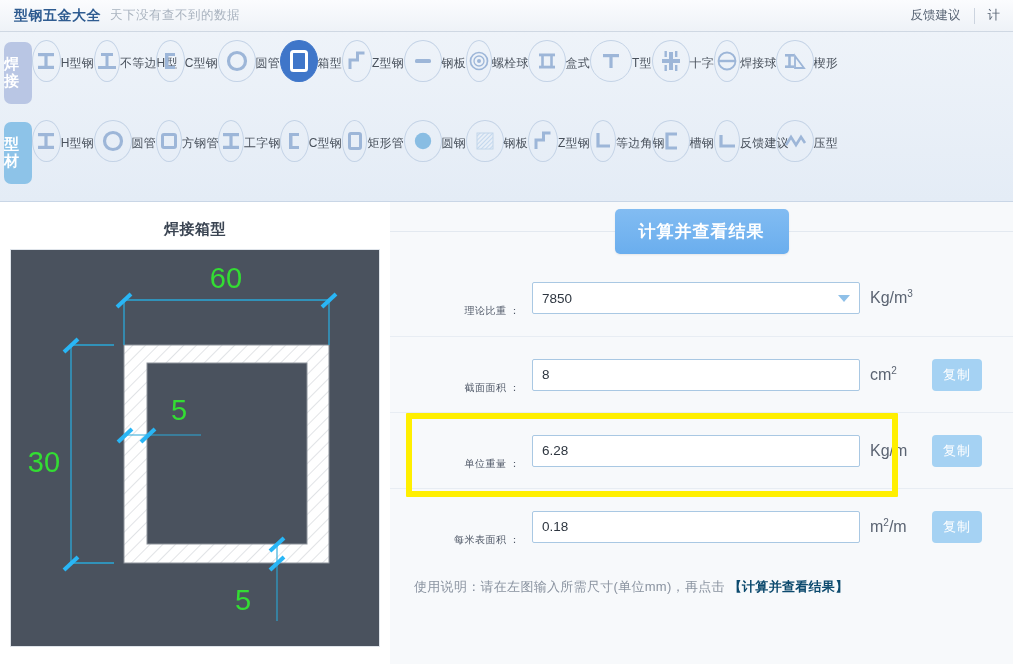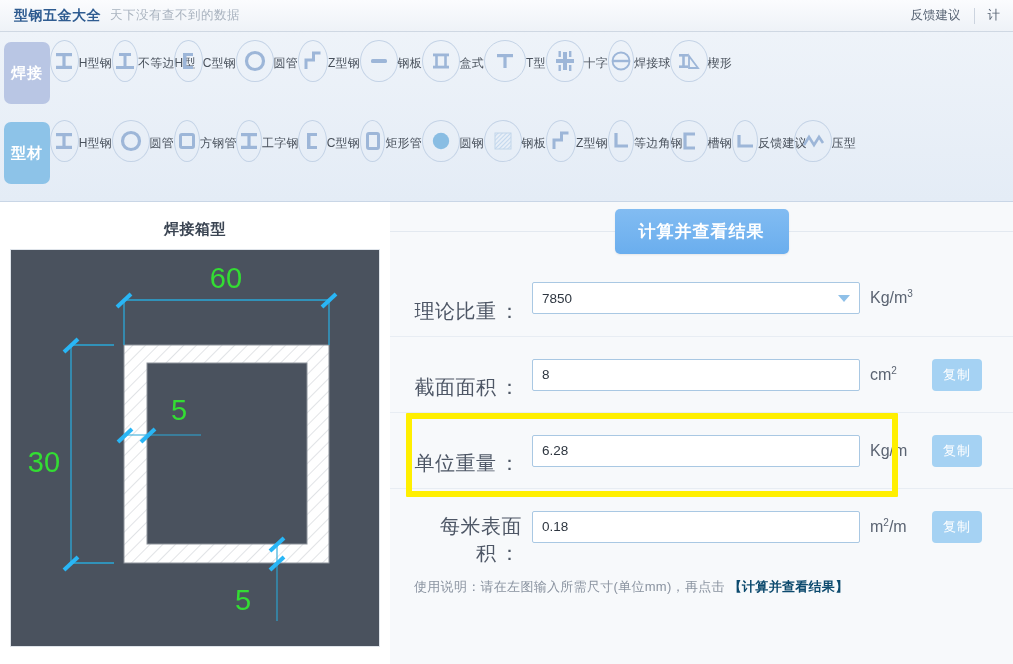--- a/index.html
+++ b/index.html
@@ -32,21 +32,21 @@
 
   
   .toolbar{
     background:linear-gradient(#eef3f9,#e4ecf6);
     border-bottom:1px solid #c9d6e6;
     padding:4px 0 2px 0;
   }
   .tb-row{display:flex;align-items:flex-start;height:80px;padding-left:4px;}
   .tb-row.row2{height:83px;}
   .cat{
-    width:46px;height:62px;margin-top:6px;flex:0 0 auto;
+    width:28px;height:62px;margin-top:6px;flex:0 0 auto;
     border-radius:7px;
     display:flex;flex-direction:column;align-items:center;justify-content:center;
     font-size:15px;font-weight:bold;color:#ffffff;line-height:1.12;
     letter-spacing:1px;
   }
   .cat.welded{background:#b9c6e4;}
   .cat.profile{background:#8dc3e8;}
   .items{display:flex;align-items:flex-start;flex:1 1 auto;overflow:hidden;}
   .item{
     width:62px;flex:0 0 auto;
@@ -100,21 +100,21 @@
     box-shadow:0 1px 2px rgba(0,0,0,.08);
   }
 
   .row{
     height:76px;display:flex;align-items:center;
     border-top:1px solid #e8edf3;padding-left:24px;box-sizing:border-box;
     position:relative;
   }
   .row:first-of-type{border-top:none;}
   .rlabel{
-    font-size:20px;color:#4e5766;width:108px;text-align:right;
+    font-size:10px;color:#4e5766;width:108px;text-align:right;
     flex:0 0 auto;letter-spacing:.5px;margin-top:26px;
   }
   .rlabel .colon{margin:0 2px 0 3px;}
   .fieldbox{
     margin-left:10px;width:328px;height:32px;flex:0 0 auto;position:relative;
     background:#fff;border:1px solid #a9c8e3;border-radius:2px;box-sizing:border-box;
     display:flex;align-items:center;
   }
   .fieldbox input{
     border:none;outline:none;background:transparent;width:100%;height:100%;
@@ -198,35 +198,53 @@
             <span class="lb">C型钢</span>
           </div>
           <div class="item">
             <span class="ic">
               <svg width="24" height="24" viewBox="0 0 24 24">
                 <circle cx="12" cy="12" r="8.5" fill="none" stroke="#9db6d8" stroke-width="3.2"></circle>
               </svg>
             </span>
             <span class="lb">圆管</span>
           </div>
+          <div class="item sel">
+            <span class="ic">
+              <svg width="24" height="26" viewBox="0 0 24 26">
+                <rect x="4.5" y="3.5" width="15" height="19" rx="2" fill="none" stroke="#ffffff" stroke-width="3"></rect>
+              </svg>
+            </span>
+            <span class="lb">箱型</span>
+          </div>
           <div class="item">
             <span class="ic">
               <svg width="24" height="24" viewBox="0 0 24 24">
                 <path d="M5 20 V11 H12.5 V4 H19.5" fill="none" stroke="#9db6d8" stroke-width="3"></path>
               </svg>
             </span>
             <span class="lb">Z型钢</span>
           </div>
           <div class="item">
             <span class="ic">
               <svg width="24" height="24" viewBox="0 0 24 24">
                 <rect x="4" y="10" width="16" height="4" rx="1.6" fill="#9db6d8"></rect>
               </svg>
             </span>
             <span class="lb">钢板</span>
+          </div>
+          <div class="item">
+            <span class="ic">
+              <svg width="24" height="24" viewBox="0 0 24 24">
+                <circle cx="12" cy="12" r="8.5" fill="none" stroke="#9db6d8" stroke-width="1.7"></circle>
+                <circle cx="12" cy="12" r="5" fill="none" stroke="#9db6d8" stroke-width="1.3"></circle>
+                <circle cx="12" cy="12" r="2" fill="#9db6d8"></circle>
+              </svg>
+            </span>
+            <span class="lb">螺栓球</span>
           </div>
           <div class="item">
             <span class="ic">
               <svg width="24" height="22" viewBox="0 0 24 22">
                 <rect x="4" y="3.5" width="16" height="2.8" fill="#9db6d8"></rect>
                 <rect x="4" y="15.7" width="16" height="2.8" fill="#9db6d8"></rect>
                 <rect x="6.2" y="5" width="2.6" height="12" fill="#9db6d8"></rect>
                 <rect x="15.2" y="5" width="2.6" height="12" fill="#9db6d8"></rect>
               </svg>
             </span>

